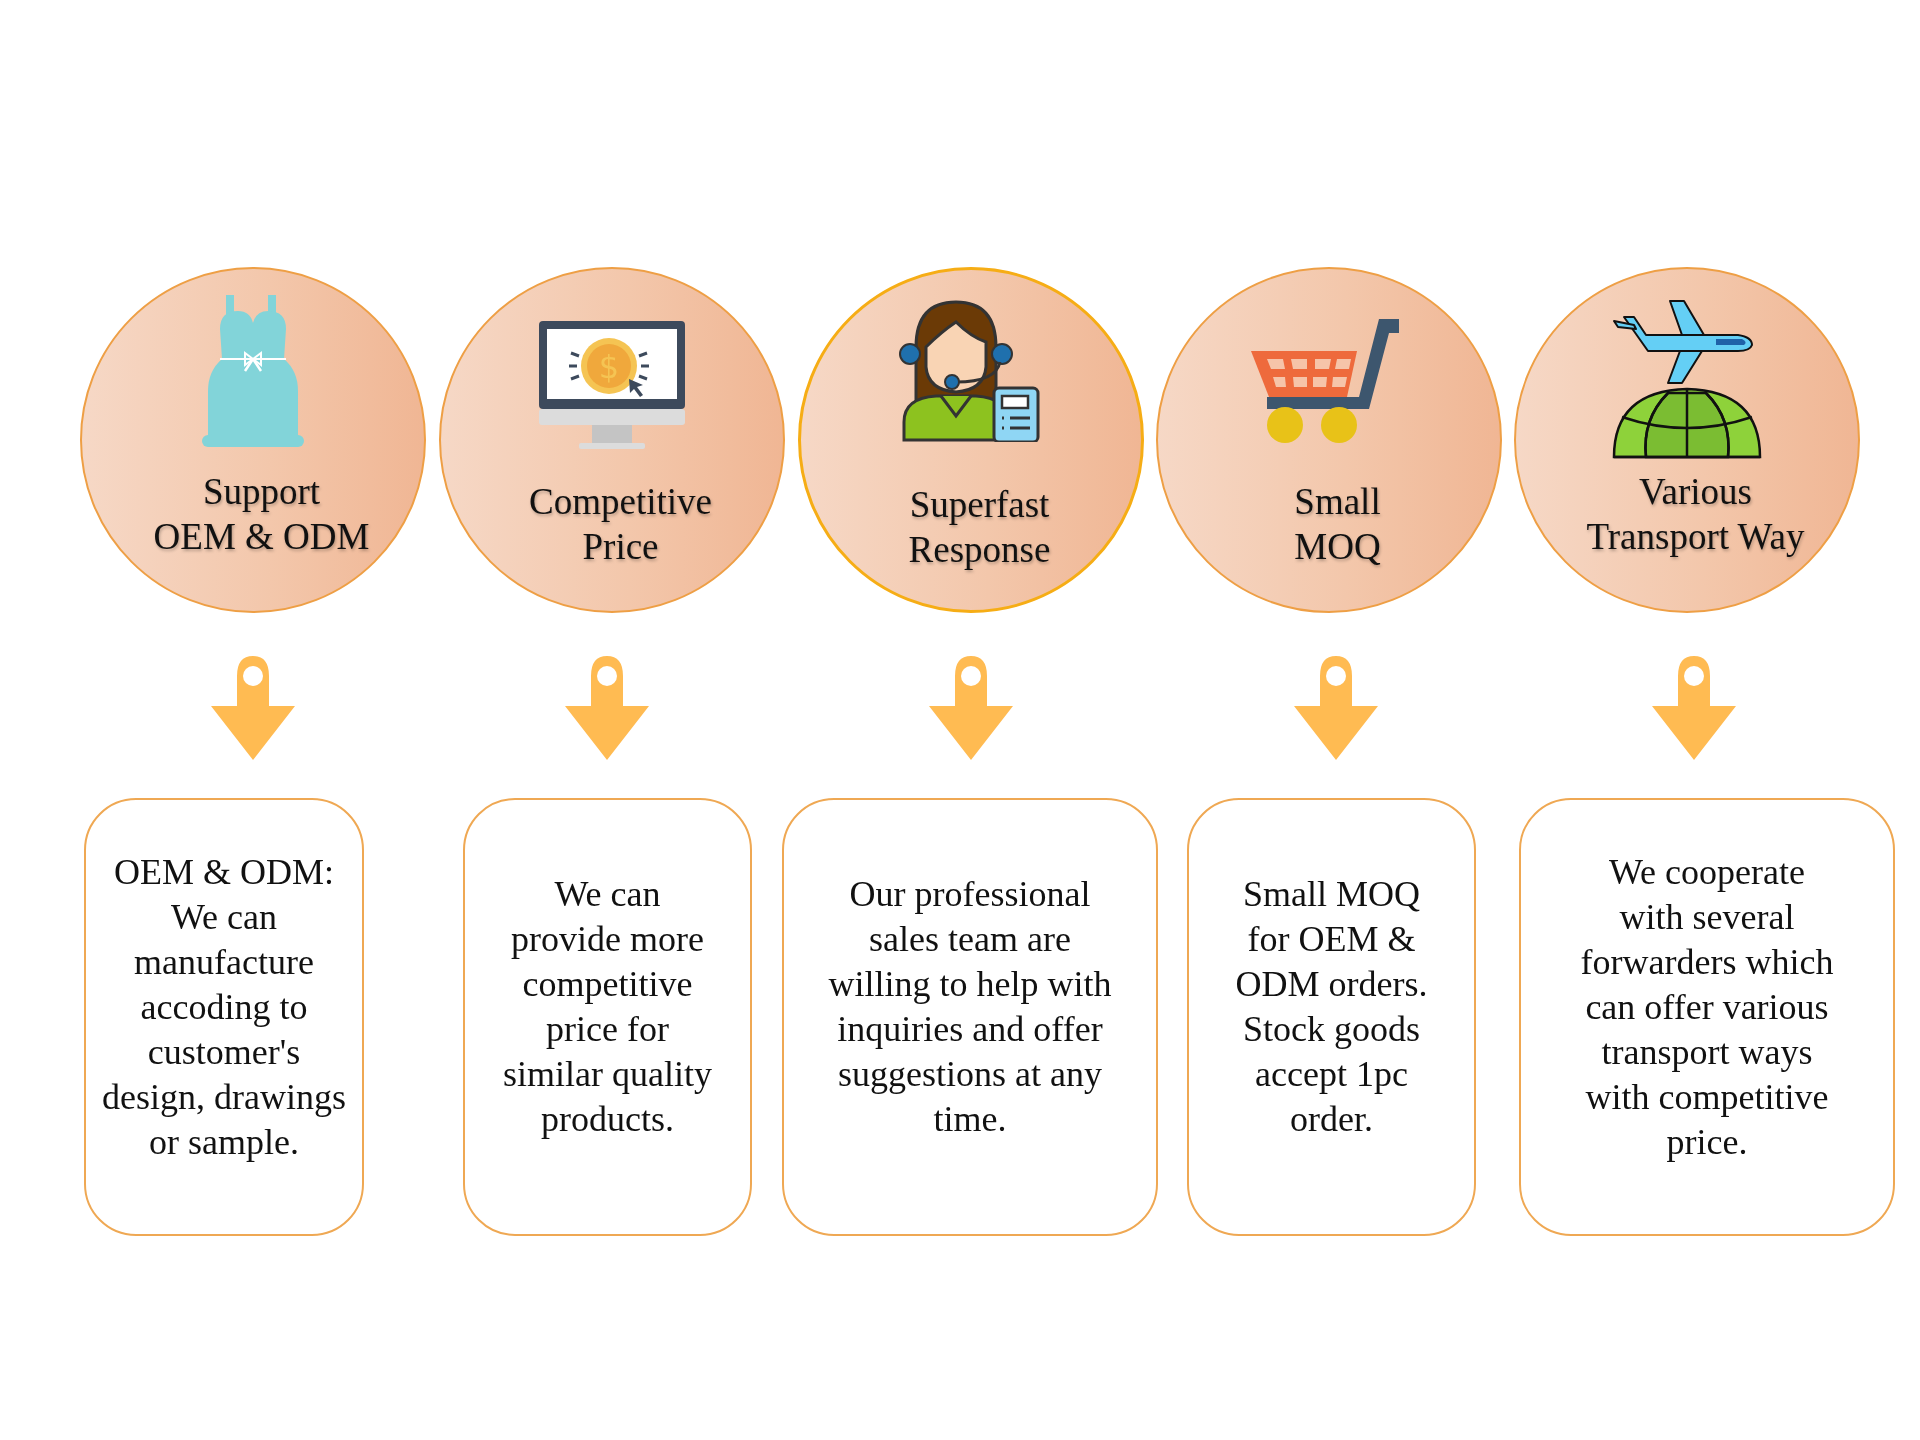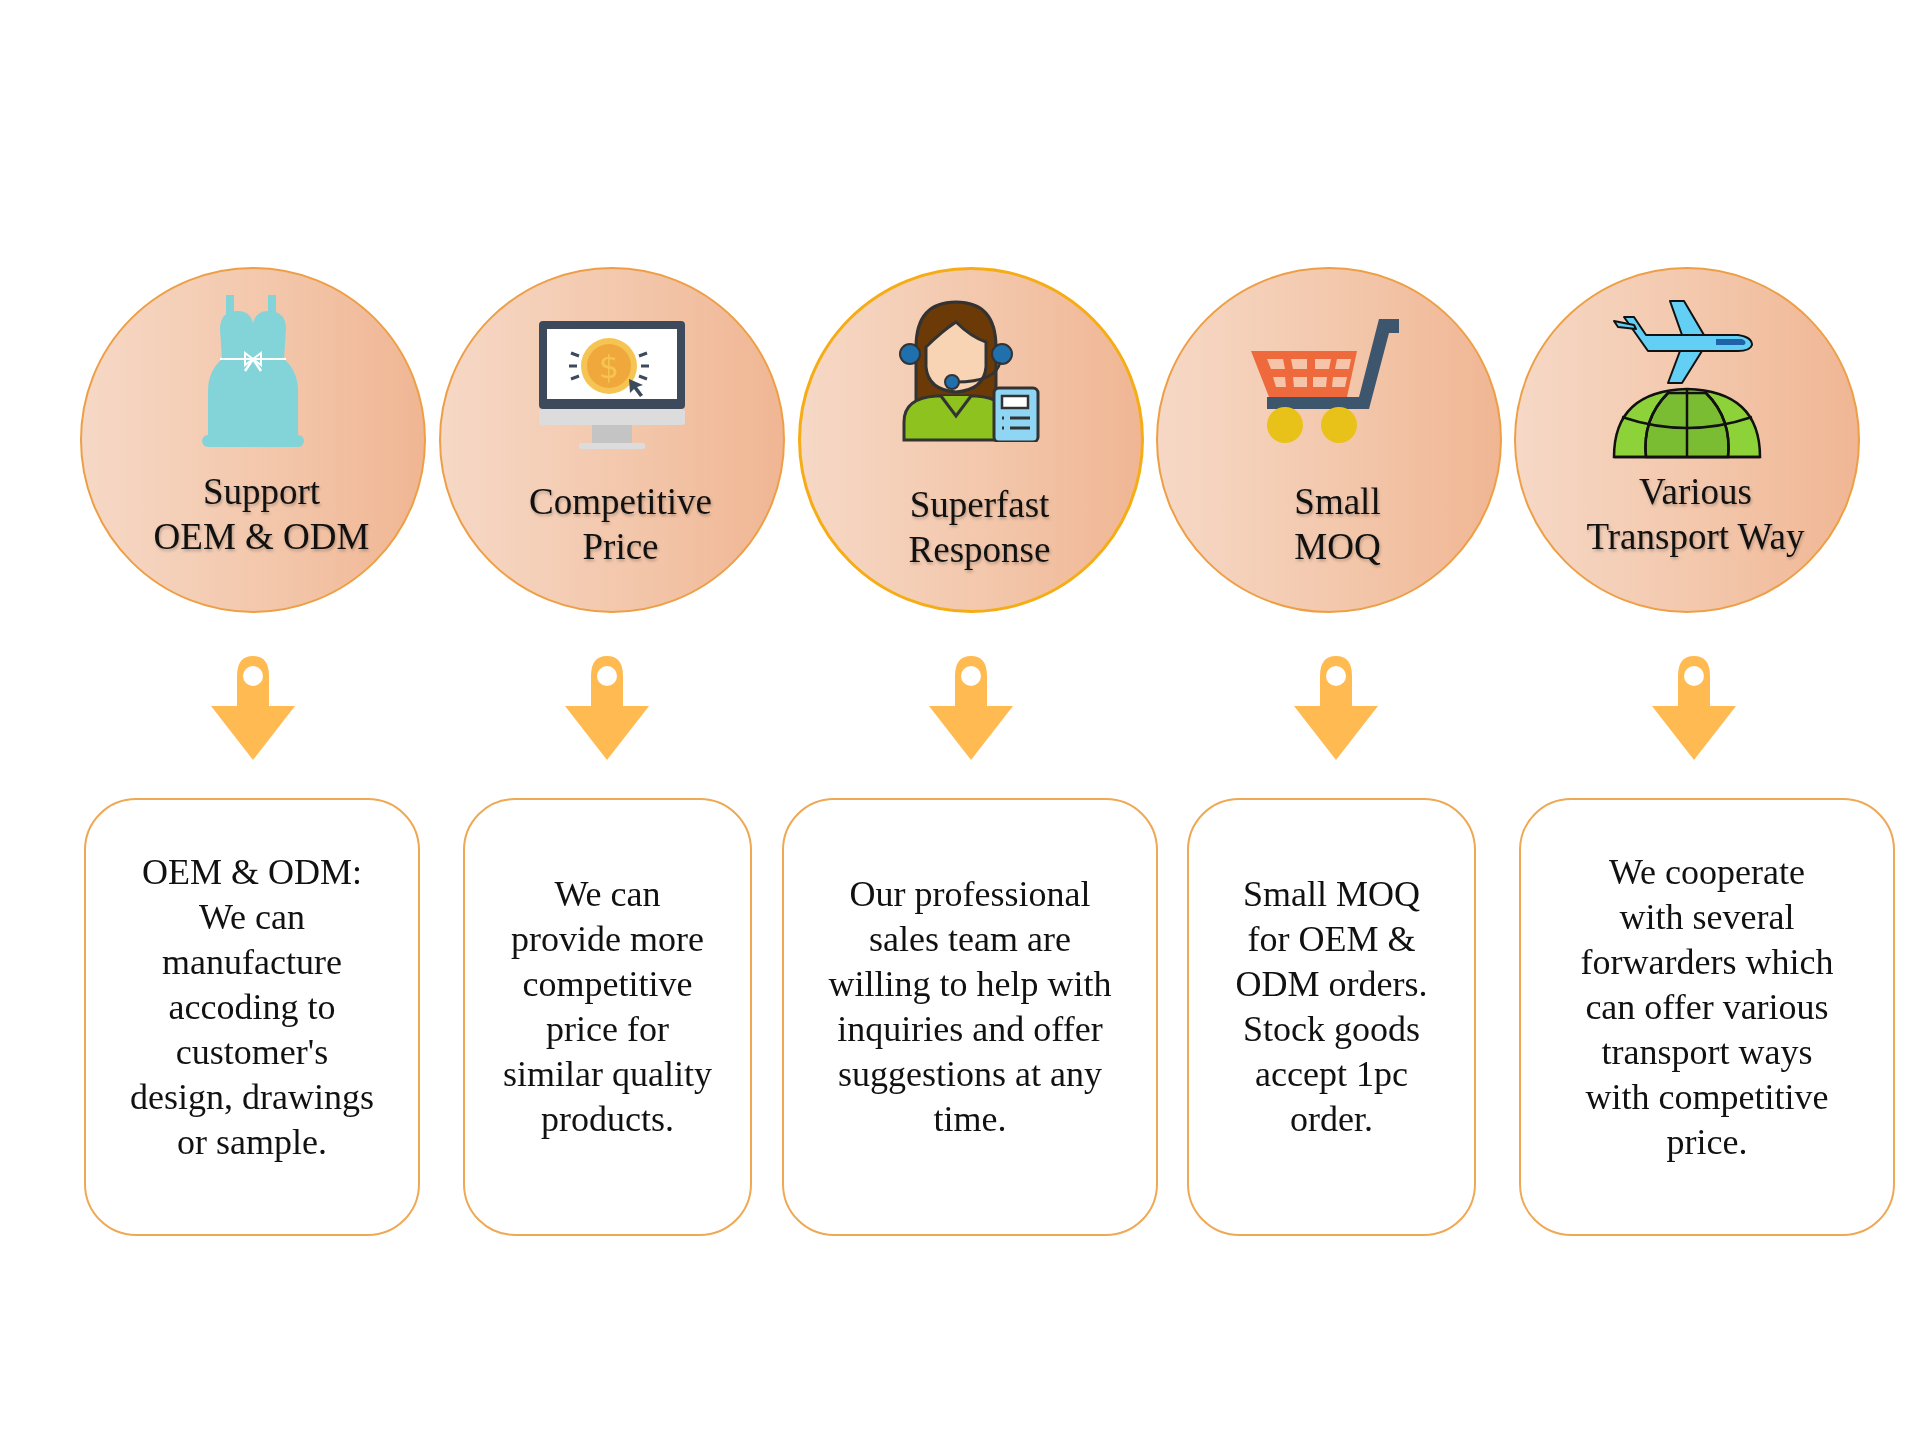--- a/index.html
+++ b/index.html
@@ -142,21 +142,21 @@
 </svg>
 <svg class="arrow" style="left:1294px; top:654px;" viewBox="0 0 84 106">
   <path d="M26 22 Q26 2 42 2 Q58 2 58 22 L58 52 L84 52 L42 106 L0 52 L26 52 Z" fill="#ffbb52"></path>
   <circle cx="42" cy="22" r="10" fill="#fff"></circle>
 </svg>
 <svg class="arrow" style="left:1652px; top:654px;" viewBox="0 0 84 106">
   <path d="M26 22 Q26 2 42 2 Q58 2 58 22 L58 52 L84 52 L42 106 L0 52 L26 52 Z" fill="#ffbb52"></path>
   <circle cx="42" cy="22" r="10" fill="#fff"></circle>
 </svg>
 
-<div class="box" style="left:84px; width:336px;">
+<div class="box" style="left:84px; width:280px;">
   <div class="text" style="margin-top:-20px;">OEM &amp; ODM:
 We can
 manufacture
 accoding to
 customer's
 design, drawings
 or sample.</div>
 </div>
 <div class="box" style="left:463px; width:289px;">
   <div class="text" style="margin-top:-20px;">We can

